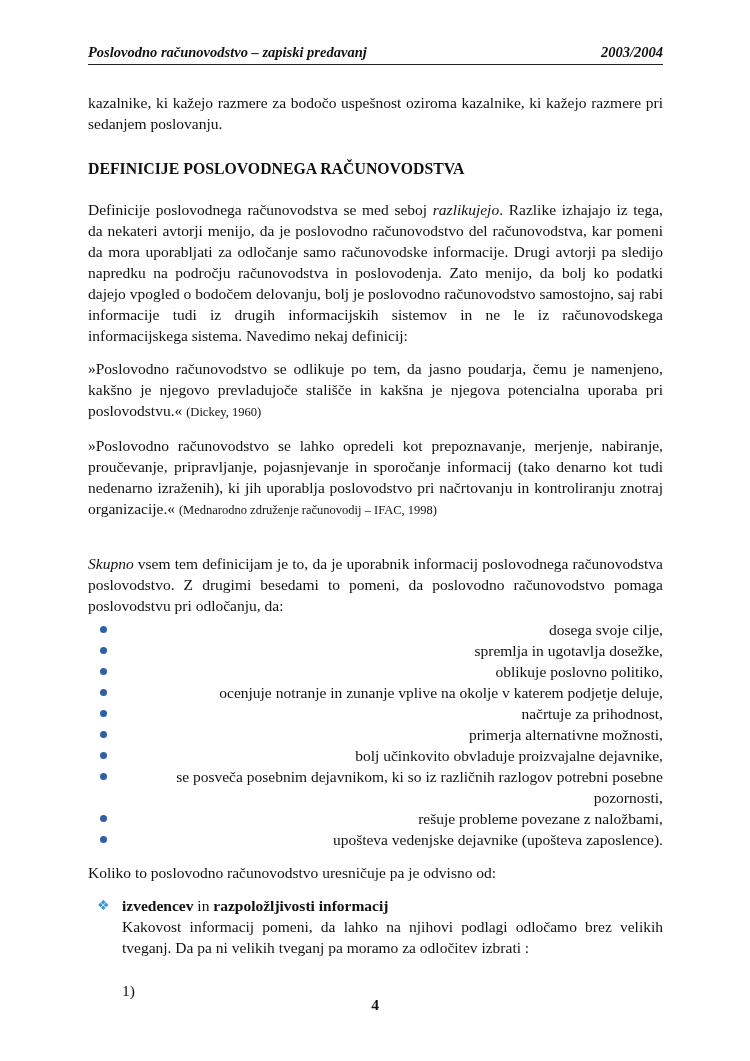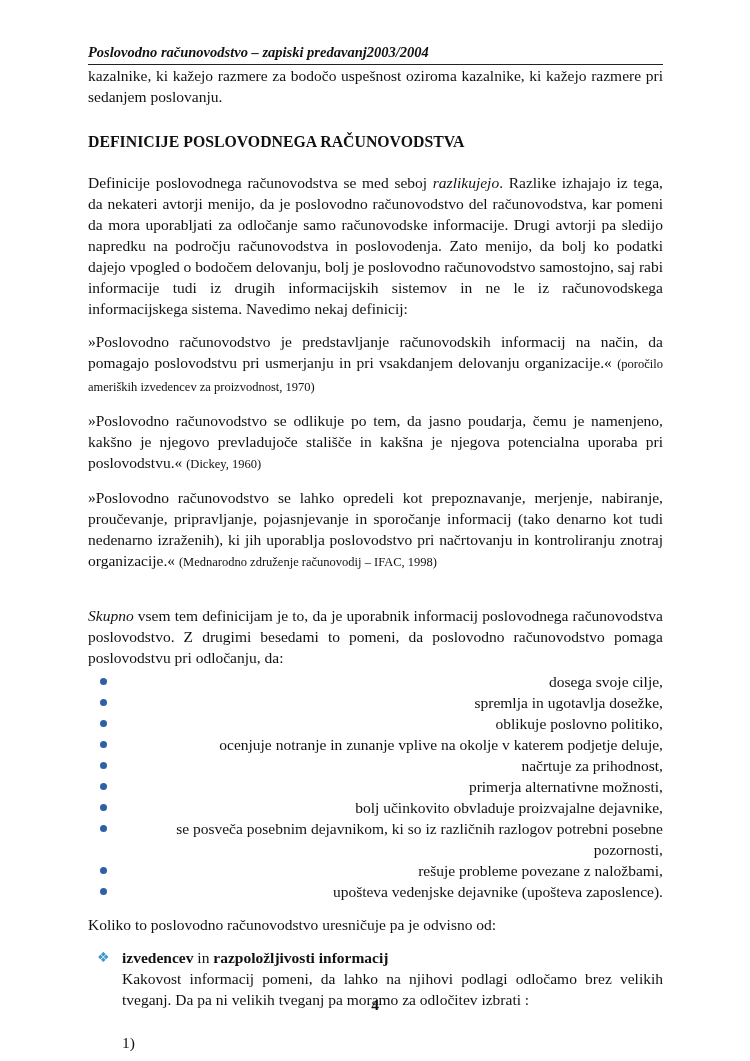--- a/index.html
+++ b/index.html
@@ -11,34 +11,34 @@
     box-sizing: border-box;
     padding: 44px 87px 0 88px;
     font-family: "Liberation Serif", "DejaVu Serif", serif;
     font-size: 15.5px;
     line-height: 21px;
     color: #111111;
     overflow: hidden;
   }
   .header-row {
     display: flex;
-    justify-content: flex-start;
+    justify-content: space-between;
     align-items: baseline;
     font-weight: bold;
     font-style: italic;
     font-size: 14.5px;
     line-height: 17px;
   }
   .header-rule {
     border: none;
     border-top: 1.2px solid #222;
     margin: 3px 0 0 0;
   }
   p { margin: 0 0 12px 0; text-align: justify; }
-  .intro { }
+  .intro { margin-top: 27px; }
   .section-heading {
     font-size: 15.8px;
     font-weight: bold;
     margin: 24px 0 20px 0;
     line-height: 21px;
   }
   .cite { font-size: 12.5px; }
   .common { margin-bottom: 3px; margin-top: 32px; }
   ul.dot-list { list-style: none; margin: 0 0 12px 0; padding: 0; }
   ul.dot-list li {
@@ -108,22 +108,20 @@
     <span>2003/2004</span>
   </div>
   <hr class="header-rule">
 
   <p class="intro">kazalnike, ki kažejo razmere za bodočo uspešnost oziroma kazalnike, ki kažejo razmere pri sedanjem poslovanju.</p>
 
   <h2 class="section-heading">DEFINICIJE POSLOVODNEGA RAČUNOVODSTVA</h2>
 
   <p><span>Definicije poslovodnega računovodstva se med seboj </span><i>razlikujejo</i><span>. Razlike izhajajo iz tega, da nekateri avtorji menijo, da je poslovodno računovodstvo del računovodstva, kar pomeni da mora uporabljati za odločanje samo računovodske informacije. Drugi avtorji pa sledijo napredku na področju računovodstva in poslovodenja. Zato menijo, da bolj ko podatki dajejo vpogled o bodočem delovanju, bolj je poslovodno računovodstvo samostojno, saj rabi informacije tudi iz drugih informacijskih sistemov in ne le iz računovodskega informacijskega sistema. Navedimo nekaj definicij:</span></p>
 
-  <p><span>»Poslovodno računovodstvo je predstavljanje računovodskih informacij na način, da pomagajo poslovodstvu pri usmerjanju in pri vsakdanjem delovanju organizacije.«</span>
-    <span class="cite">(poročilo ameriških izvedencev za proizvodnost, 1970)</span></p>
 
   <p><span>»Poslovodno računovodstvo se odlikuje po tem, da jasno poudarja, čemu je namenjeno, kakšno je njegovo prevladujoče stališče in kakšna je njegova potencialna uporaba pri poslovodstvu.«</span>
     <span class="cite">(Dickey, 1960)</span></p>
 
   <p><span>»Poslovodno računovodstvo se lahko opredeli kot prepoznavanje, merjenje, nabiranje, proučevanje, pripravljanje, pojasnjevanje in sporočanje informacij (tako denarno kot tudi nedenarno izraženih), ki jih uporablja poslovodstvo pri načrtovanju in kontroliranju znotraj organizacije.«</span>
     <span class="cite">(Mednarodno združenje računovodij – IFAC, 1998)</span></p>
 
   <p class="common"><i>Skupno</i><span> vsem tem definicijam je to, da je uporabnik informacij poslovodnega računovodstva poslovodstvo. Z drugimi besedami to pomeni, da poslovodno računovodstvo pomaga poslovodstvu pri odločanju, da:</span></p>
 
   <ul class="dot-list">

